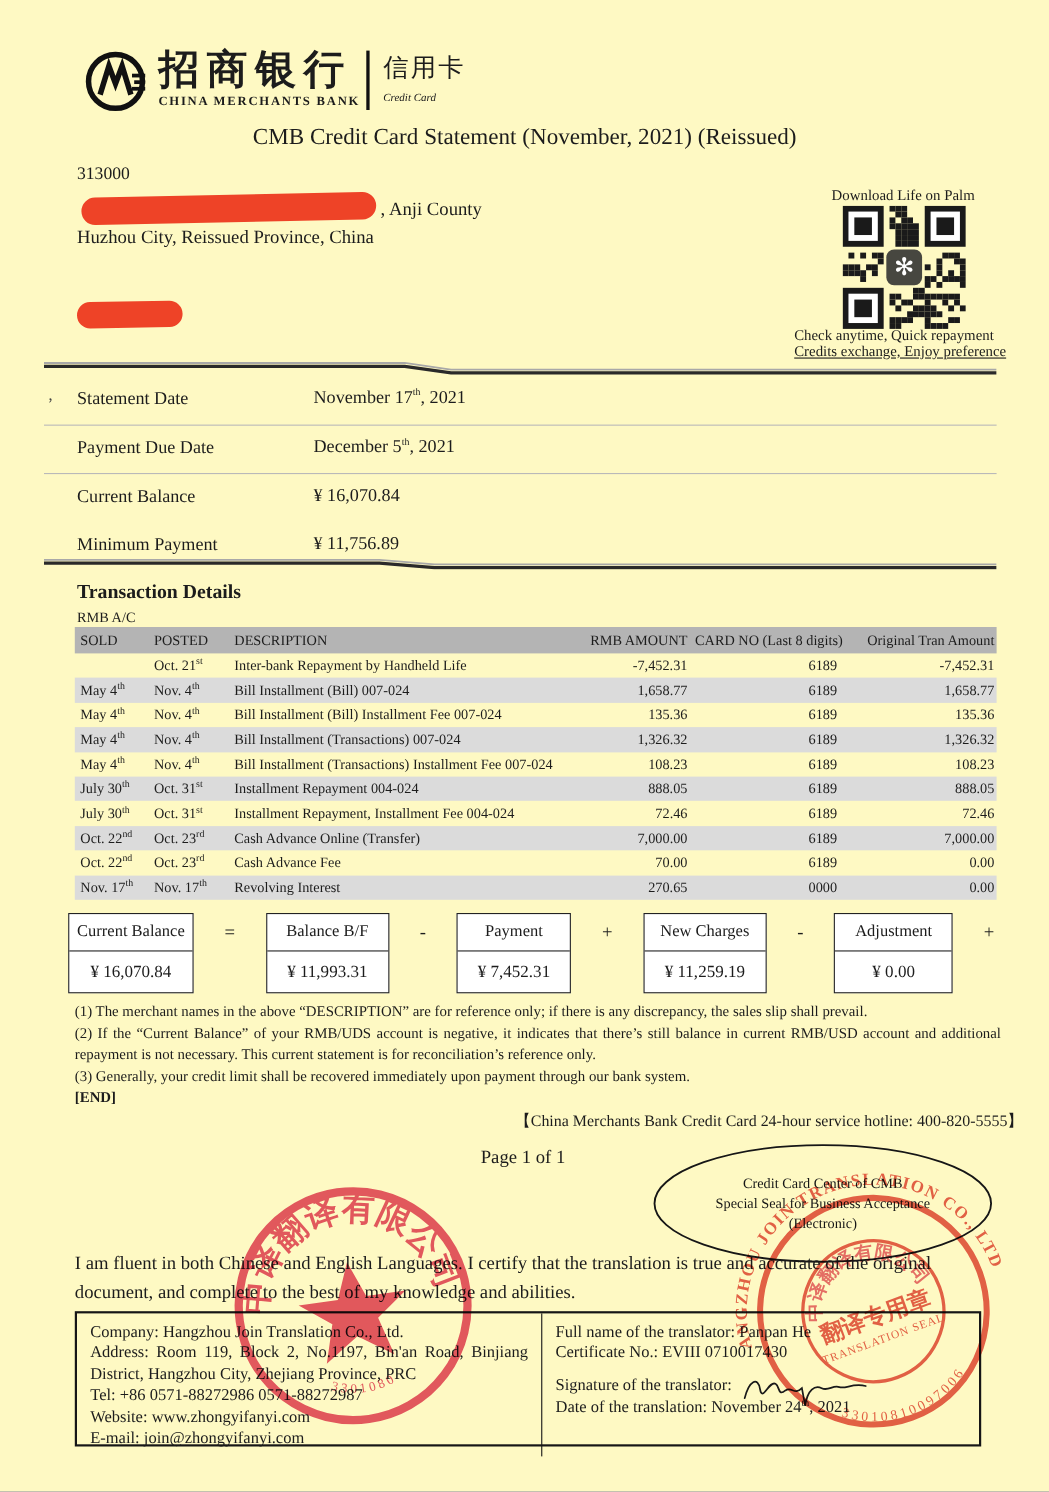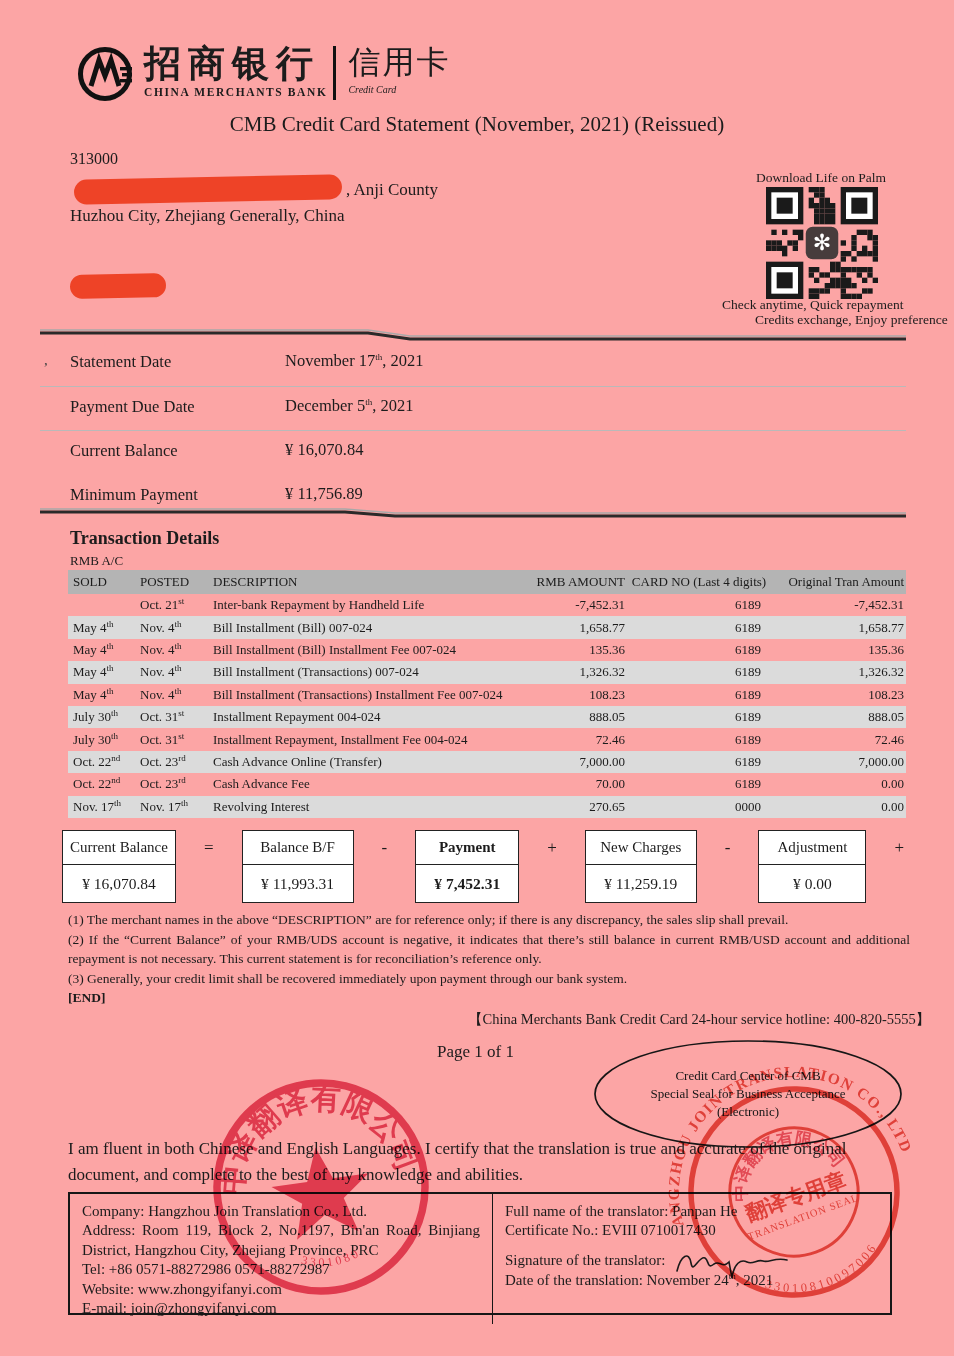--- a/index.html
+++ b/index.html
@@ -1,27 +1,27 @@
 <!DOCTYPE html>
 <html><head>
 <meta charset="utf-8">
 <style>
   html,body{margin:0;padding:0;background:#9a9a9a;}
-  .page{position:relative;width:954px;height:1356px;background:#fca5a5;margin:0 auto;
+  .page{position:relative;width:954px;height:1356px;background:#fef9c3;margin:0 auto;
         font-family:"Liberation Serif","DejaVu Serif",serif;color:#1c1c1c;overflow:hidden;}
   .abs{position:absolute;}
   sup{font-size:9px;line-height:0;vertical-align:super;}
 
   
   .logo-row{display:flex;align-items:flex-start;}
   .logo-mark{width:60px;height:60px;margin-right:8px;}
   .bank-cn{font-size:37px;font-weight:bold;letter-spacing:7px;line-height:40px;white-space:nowrap;}
   .bank-en{font-size:11.5px;font-weight:bold;letter-spacing:1.6px;margin-top:2px;white-space:nowrap;}
   .logo-divider{width:3px;background:#111;height:54px;margin:2px 12px 0 6px;}
-  .card-cn{font-size:32px;line-height:36px;letter-spacing:2px;white-space:nowrap;}
+  .card-cn{font-size:23px;line-height:36px;letter-spacing:2px;white-space:nowrap;}
   .card-en{font-size:10px;font-style:italic;margin-top:4px;}
   .doc-title{left:0;width:954px;text-align:center;font-size:21px;}
 
   
   .postal{font-size:16px;}
   .addr-row{display:flex;align-items:center;}
   .redact{background:#ee4327;border-radius:13px;}
   .addr-text{font-size:17px;margin-left:4px;}
 
   
@@ -102,21 +102,21 @@
     </div>
   </div>
 
   <div class="abs doc-title" style="top:112px;">CMB Credit Card Statement (November, 2021) (Reissued)</div>
 
   <div class="abs postal" style="left:70px;top:150px;">313000</div>
   <div class="abs addr-row" style="left:74px;top:177px;">
     <span class="redact" style="width:268px;height:25px;transform:rotate(-1.2deg);"></span>
     <span class="addr-text">, Anji County</span>
   </div>
-  <div class="abs addr-text" style="left:70px;top:206px;margin:0;">Huzhou City, Zhejiang Generally, China</div>
+  <div class="abs addr-text" style="left:70px;top:206px;margin:0;">Huzhou City, Reissued Province, China</div>
   <span class="abs redact" style="left:70px;top:274px;width:96px;height:24px;transform:rotate(-1deg);"></span>
 
   <div class="abs qr-title" style="left:756px;top:170px;">Download Life on Palm</div>
   <div class="abs qr-box" style="left:766px;top:187px;">
     <svg width="112" height="112" viewBox="0 0 111.3 111.3">
       <g fill="#1a1a1a">
 
         <g>
             <rect x="0" y="0" width="37.1" height="37.1"></rect>
             <rect x="5.3" y="5.3" width="26.5" height="26.5" fill="#fff"></rect>
@@ -239,21 +239,21 @@
             <rect x="79.5" y="106.0" width="5.3" height="5.3"></rect>
             <rect x="84.8" y="106.0" width="5.3" height="5.3"></rect>
             <rect x="90.1" y="106.0" width="5.3" height="5.3"></rect>
           </g>
         <rect x="39.5" y="39.5" width="32.3" height="32.3" rx="7" fill="#2d2d2d" opacity="0.88"></rect>
         <text x="55.6" y="63" text-anchor="middle" font-size="22" fill="#fff">✻</text>
       </g>
     </svg>
   </div>
   <div class="abs qr-cap" style="left:722px;top:297px;">Check anytime, Quick repayment</div>
-  <div class="abs qr-cap" style="left:755px;top:312px;">Credits exchange, Enjoy preference</div>
+  <div class="abs qr-cap" style="left:722px;top:312px;text-decoration:underline;">Credits exchange, Enjoy preference</div>
 
   <svg class="abs" style="left:40px;top:328px;" width="866" height="16">
     <path d="M0,2 L328,2 L370,8 L866,8" stroke="#a8a8a8" stroke-width="1.6" fill="none"></path>
     <path d="M0,5 L328,5 L370,11 L866,11" stroke="#2a2a2a" stroke-width="3" fill="none"></path>
   </svg>
 
   <div class="abs artifact" style="left:44px;top:352px;">,</div>
 
   <div class="abs srow-label" style="left:70px;top:352px;">Statement Date</div>
   <div class="abs srow-value" style="left:285px;top:351px;"><span>November 17</span><sup>th</sup><span>, 2021</span></div>
@@ -276,21 +276,21 @@
 
   <div class="abs txn-title" style="left:70px;top:528px;">Transaction Details</div>
   <div class="abs rmbac" style="left:70px;top:553px;">RMB A/C</div>
 
   <div class="abs ttable" style="left:68px;top:570px;">
     <div class="thead">
       <div class="c1">SOLD</div>
       <div>POSTED</div>
       <div>DESCRIPTION</div>
       <div class="c4">RMB AMOUNT</div>
-      <div class="c5">CARD NO (Last 4 digits)</div>
+      <div class="c5">CARD NO (Last 8 digits)</div>
       <div class="c6">Original Tran Amount</div>
     </div>
     <div>
       <div class="trow">
         <div class="c1"><span></span><sup></sup></div>
         <div><span>Oct. 21</span><sup>st</sup></div>
         <div>Inter-bank Repayment by Handheld Life</div>
         <div class="c4">-7,452.31</div>
         <div class="c5">6189</div>
         <div class="c6">-7,452.31</div>
@@ -374,21 +374,21 @@
     <div class="eq-box" style="width:112px;">
       <div class="eq-label">Current Balance</div>
       <div class="eq-value">¥ 16,070.84</div>
     </div>
     <span class="eq-op">=</span>
     <div class="eq-box" style="width:110px;">
       <div class="eq-label">Balance B/F</div>
       <div class="eq-value">¥ 11,993.31</div>
     </div>
     <span class="eq-op">-</span>
-    <div class="eq-box" style="width:102px;font-weight:bold;">
+    <div class="eq-box" style="width:102px;">
       <div class="eq-label">Payment</div>
       <div class="eq-value">¥ 7,452.31</div>
     </div>
     <span class="eq-op">+</span>
     <div class="eq-box" style="width:110px;">
       <div class="eq-label">New Charges</div>
       <div class="eq-value">¥ 11,259.19</div>
     </div>
     <span class="eq-op">-</span>
     <div class="eq-box" style="width:106px;">

